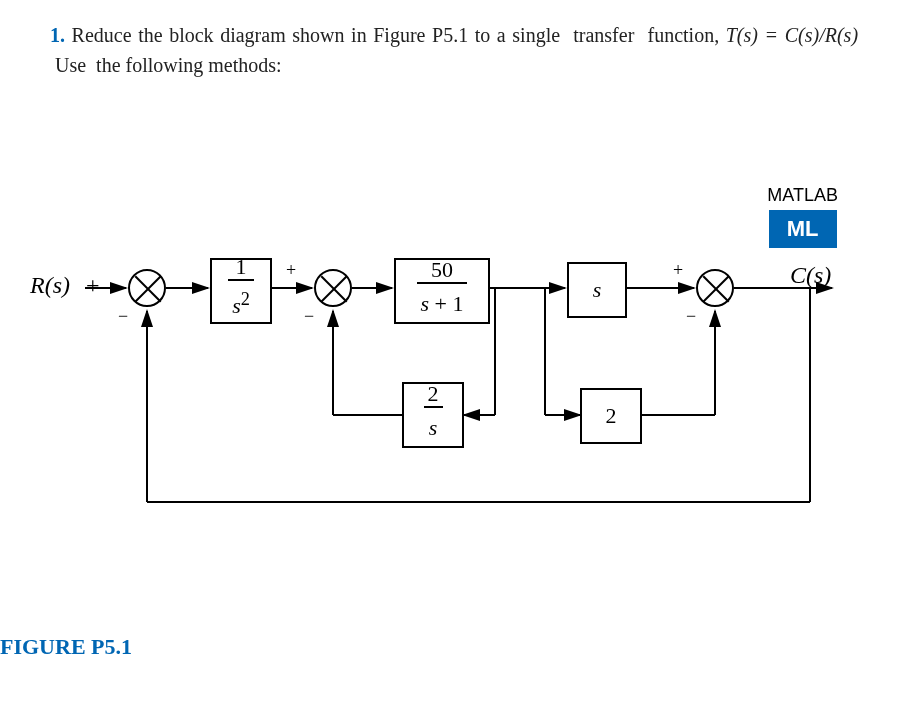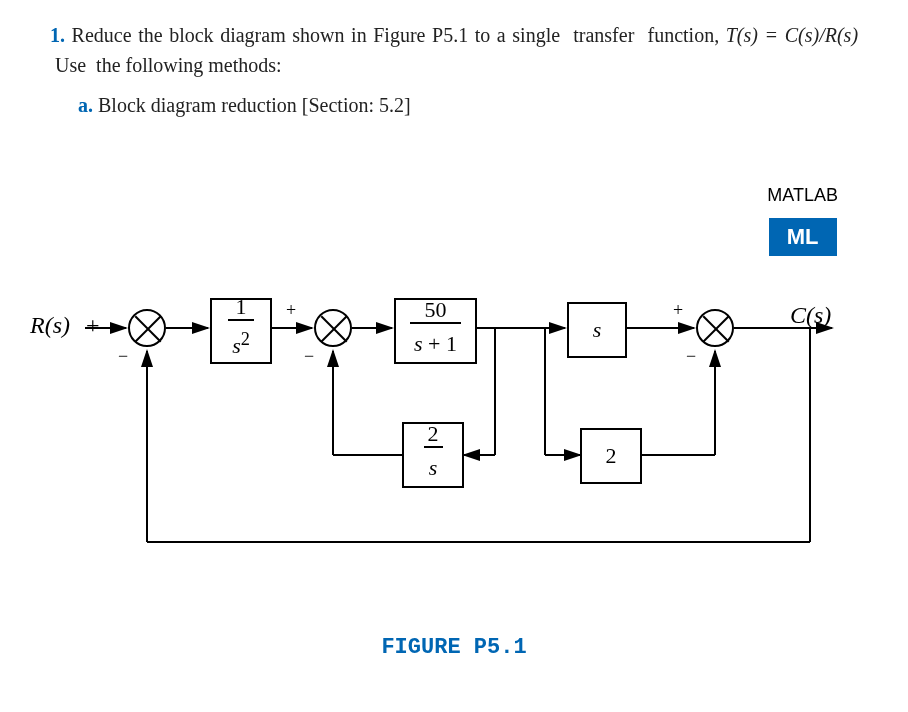--- a/index.html
+++ b/index.html
@@ -32,21 +32,21 @@
     .matlab-badge-area {
       position: absolute;
       top: 185px;
       right: 70px;
       text-align: center;
     }
     .matlab-label {
       font-family: Arial, sans-serif;
       font-size: 18px;
       text-align: center;
-      margin-bottom: 12px;
+      margin-bottom: 4px;
     }
     .ml-badge {
       display: inline-block;
       background: #0066b3;
       color: #fff;
       font-family: Arial, sans-serif;
       font-weight: bold;
       font-size: 22px;
       padding: 6px 18px;
     }
@@ -120,22 +120,22 @@
       background: #000;
     }
     .frac-den {
       padding: 8px 4px;
     }
     .figure-caption {
       position: absolute;
       bottom: 52px;
       left: 0;
       right: 0;
-      text-align: center;
-      font-family: Liberation Mono, monospace;
+      text-align: left;
+      font-family: Liberation Serif, serif;
       font-weight: bold;
       font-size: 22px;
       color: #0066b3;
     }
     svg.wires {
       position: absolute;
       top: 0;
       left: 0;
       width: 800px;
       height: 360px;
@@ -144,24 +144,20 @@
 </head>
 <body>
 
 <div class="problem-text">
   <span class="problem-number">1.</span>
   <span>Reduce the block diagram shown in Figure P5.1 to a single&nbsp; transfer&nbsp; function,</span>
   <span style="font-style:italic;">
     <i>T</i>(<i>s</i>) = <i>C</i>(<i>s</i>)/<i>R</i>(<i>s</i>)
   </span>
   <span>&nbsp;Use&nbsp; the following methods:</span>
-  <div class="subitem-list">
-    <span class="subitem-label">a.</span>
-    <span>Block diagram reduction [Section: 5.2]</span>
-  </div>
 </div>
 
 <div class="matlab-badge-area">
   <div class="matlab-label">MATLAB</div>
   <div class="ml-badge">ML</div>
 </div>
 
 <div class="diagram-area">
 
   <svg class="wires">
@@ -216,21 +212,21 @@
       <div class="frac-num">1</div>
       <div class="frac-line"></div>
       <div class="frac-den" style="font-style:italic;"><i>s</i><sup style="font-style:normal">2</sup></div>
     </div>
   </div>
 
   <div class="sum-junction" style="left:264px; top:29px;"></div>
   <div class="sum-sign" style="left:236px; top:20px;">+</div>
   <div class="sum-sign" style="left:254px; top:66px;">−</div>
 
-  <div class="block" style="left:344px; top:18px; width:83px; height:66px;">
+  <div class="block" style="left:344px; top:18px; width:96px; height:66px;">
     <div class="frac">
       <div class="frac-num">50</div>
       <div class="frac-line"></div>
       <div class="frac-den"><i>s</i> + 1</div>
     </div>
   </div>
 
   <div class="block" style="left:517px; top:22px; width:60px; height:56px; font-style:italic;">s</div>
 
   <div class="sum-junction" style="left:646px; top:29px;"></div>

